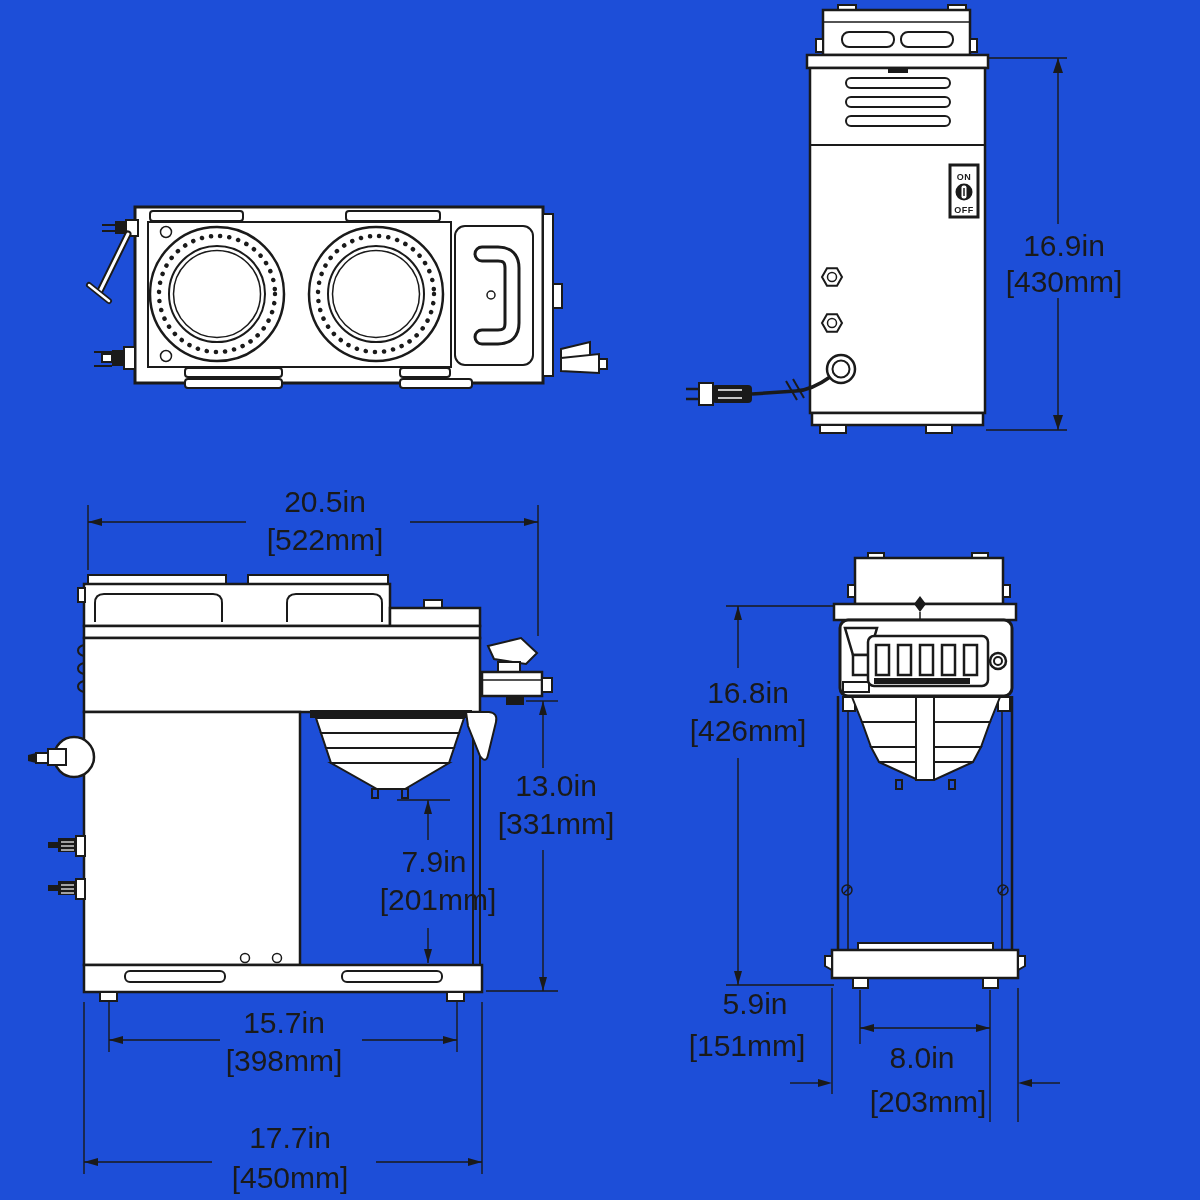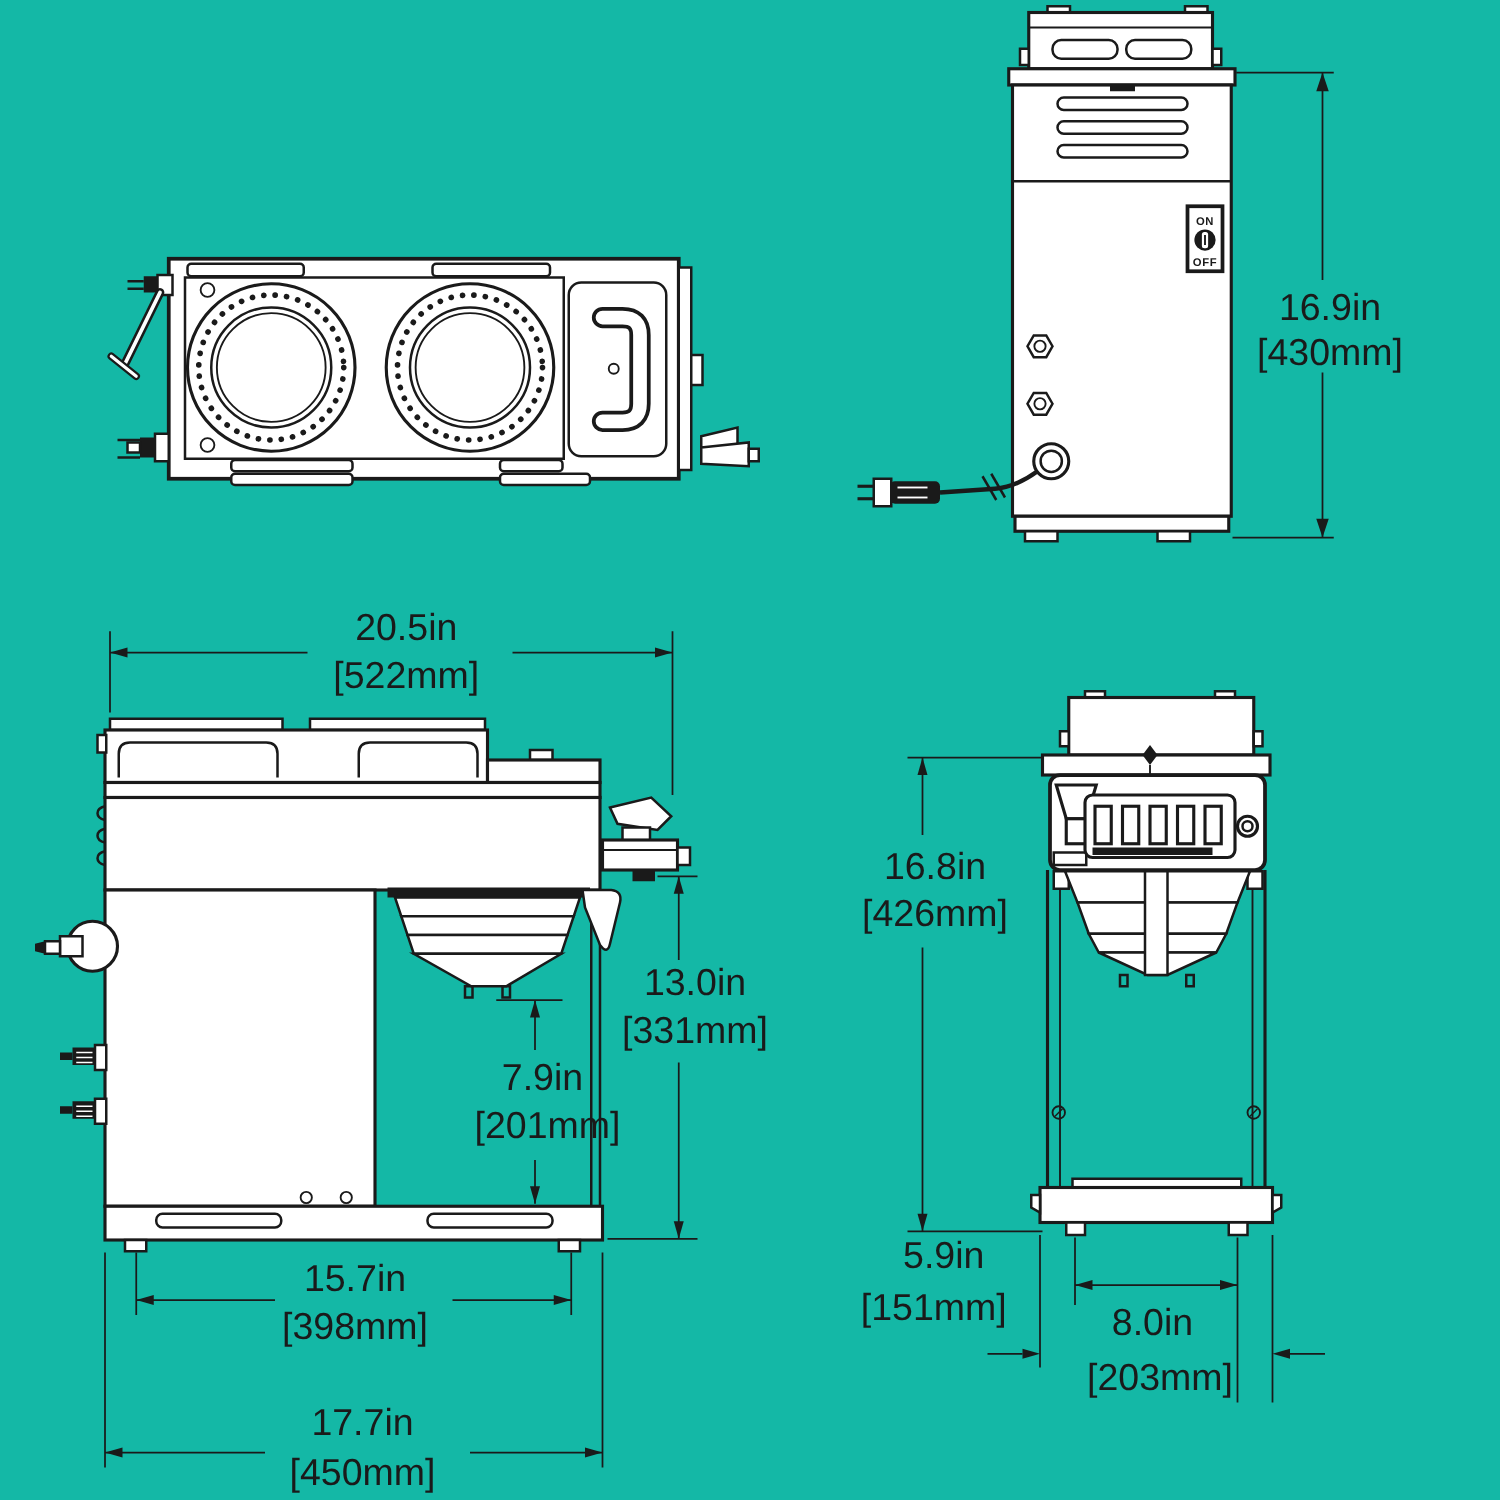--- a/index.html
+++ b/index.html
@@ -1,16 +1,16 @@
 <!DOCTYPE html>
 <html><head>
 <meta charset="utf-8">
 <style>
   html,body{margin:0;padding:0;background:#ffffff;}
-  .canvas{width:1200px;height:1200px;position:relative;background:#14b8a6;}
+  .canvas{width:1200px;height:1200px;position:relative;background:#1d4ed8;}
   svg{display:block;}
   .o2{fill:#fff;stroke:#1a1a1a;stroke-width:2;}
   .o25{fill:#fff;stroke:#1a1a1a;stroke-width:2.5;}
   .o3{fill:#fff;stroke:#1a1a1a;stroke-width:3;}
   
   .n12{fill:none;stroke:#1a1a1a;stroke-width:1.2;}
   .n15{fill:none;stroke:#1a1a1a;stroke-width:1.5;}
   .n2{fill:none;stroke:#1a1a1a;stroke-width:2;}
   .n25{fill:none;stroke:#1a1a1a;stroke-width:2.5;}
   .n35{fill:none;stroke:#1a1a1a;stroke-width:3.5;}

